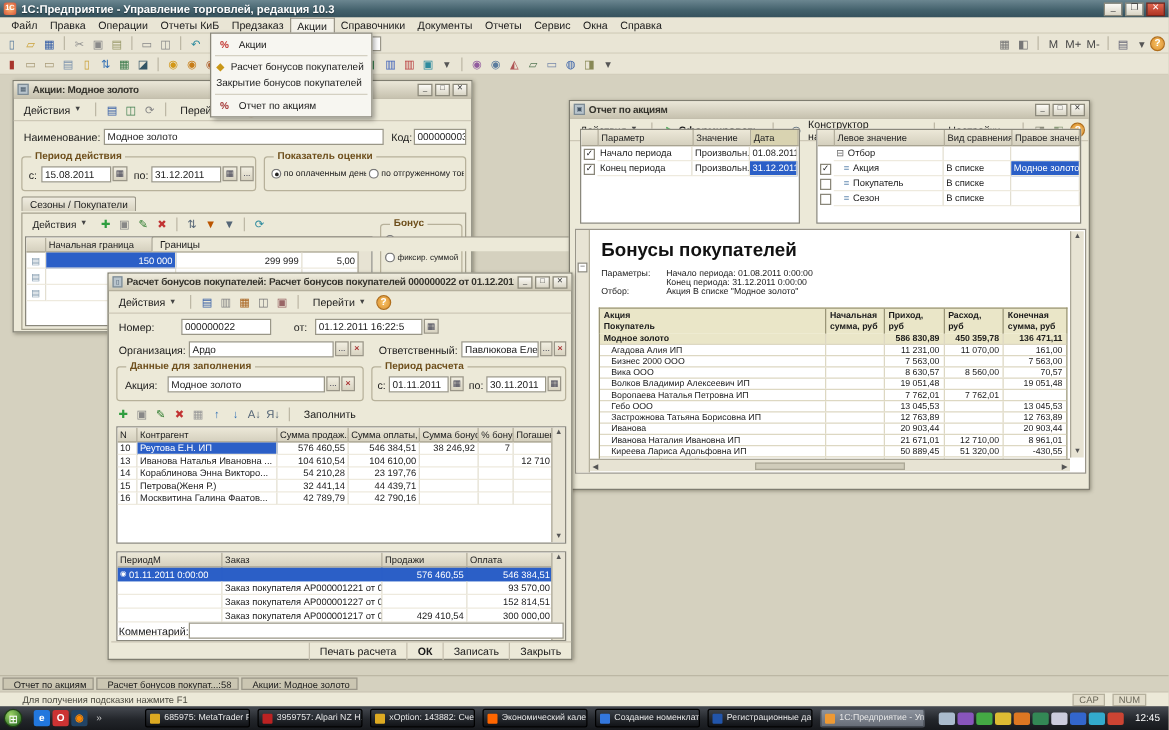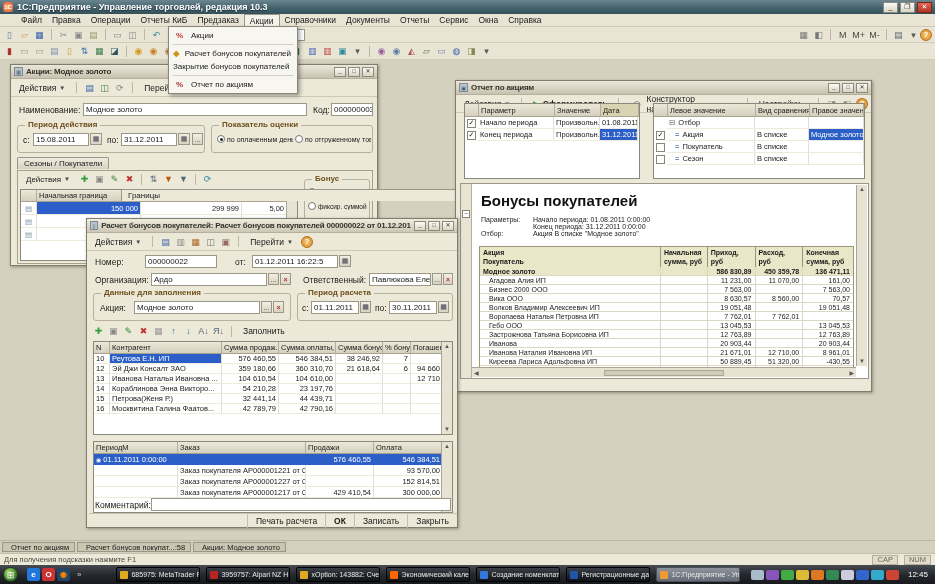--- a/index.html
+++ b/index.html
@@ -6,21 +6,21 @@
   html,body{width:935px;height:584px;overflow:hidden}
   body{position:relative;font-family:"Liberation Sans",sans-serif;font-size:8.5px;color:#1a1a1a;background:#d5d1bf}
   .abs{position:absolute}
   
   .titlebar{left:0;top:0;width:935px;height:14px;background:linear-gradient(180deg,#6b8690,#42606b 60%,#35515c);display:flex;align-items:center;padding:0 3px;gap:4px}
   .titlebar .t{color:#fff;font-weight:bold;font-size:9px;text-shadow:0 1px 1px #1d3038}
   .appicon{width:10px;height:10px;border-radius:2px;background:radial-gradient(#ffb46e,#d2543a);color:#fff;font-size:6px;font-weight:bold;display:flex;align-items:center;justify-content:center}
   .wbtns{margin-left:auto;display:flex;gap:2px}
   .wbtn{width:15px;height:11px;border:1px solid #8d8a7c;background:linear-gradient(#fbfaf6,#d9d5c5);font-size:7px;line-height:8px;text-align:center;color:#333}
   .wbtn.close{background:linear-gradient(#e0654f,#b03524);color:#fff;border-color:#7c2418}
-  .menubar{left:0;top:14px;width:935px;height:13px;background:#e9e5d5;border-bottom:1px solid #cfcab8;display:flex;align-items:center;padding-left:16px}
+  .menubar{left:0;top:14px;width:935px;height:13px;background:#e9e5d5;border-bottom:1px solid #cfcab8;display:flex;align-items:center;padding-left:4px}
   .menubar .li{padding:1px 5px;white-space:nowrap}
   .menubar .li.active{background:#f4f2ea;border:1px solid #9a9688;border-bottom:none}
   .tb{left:0;width:935px;background:#e9e5d5;display:flex;align-items:center;padding:0 3px;border-bottom:1px solid #d2cdbb}
   .tb1{top:27px;height:16px}
   .tb2{top:43px;height:17px}
   .ticon{min-width:13px;height:13px;display:inline-flex;align-items:center;justify-content:center;font-size:9px;padding:0 1px;border-radius:2px}
   .tsep{width:1px;height:11px;background:#bdb8a5;margin:0 3px;display:inline-block}
   .searchbox{width:100px;height:12px;background:#fff;border:1px solid #9a9688;margin:0 3px}
   .mdi{left:0;top:60px;width:935px;height:480px;background:#d5d1bf}
   
@@ -123,21 +123,21 @@
   .rtb .tr.group{background:#eae6c8;font-weight:bold}
   .rtb .tr.group .td:nth-child(1){padding-left:3px}
   
   .menu{left:168px;top:26px;width:130px;background:#f7f6f1;border:1px solid #8a877a;box-shadow:2px 2px 4px rgba(0,0,0,.35);padding:2px 0;z-index:50}
   .menu .li{height:13px;display:flex;align-items:center;gap:5px;padding:0 6px 0 4px;font-size:8px;white-space:nowrap}
   .menu .li .mi-ic{width:13px;text-align:center;font-weight:bold;font-size:8px}
   .menu .msep{height:1px;background:#d4d0c2;margin:2px 3px}
   
   .wintabs{left:0;top:540px;width:935px;height:13px;background:#d5d1bf;border-top:1px solid #bcb7a4;display:flex;gap:2px;padding:1px 2px}
   .wintabs .li{display:flex;align-items:center;gap:3px;padding:0 5px;background:#cbc6b2;border:1px solid #9a9688;font-size:7.5px;white-space:nowrap;overflow:hidden}
-  .statusbar{left:0;top:553px;width:935px;height:12px;background:#ece9d8;border-top:1px solid #c5c0ae;display:flex;align-items:center;padding:0 4px;font-size:7.5px;color:#4a493f}
+  .statusbar{left:0;top:553px;width:935px;height:12px;background:#ece9d8;border-top:1px solid #c5c0ae;display:flex;align-items:center;padding:0 18px;font-size:7.5px;color:#4a493f}
   .statusbar .cell{margin-left:6px;border:1px solid #b5b09d;background:#e2ddcb;padding:0 4px;height:10px;display:flex;align-items:center;color:#6a6758}
   .statusbar .spring{flex:1}
   
   .taskbar{left:0;top:565px;width:935px;height:19px;background:linear-gradient(#474b52,#23262b 55%,#17191d);display:flex;align-items:center;gap:3px;padding:0 3px;z-index:60}
   .orb{width:15px;height:15px;border-radius:50%;background:radial-gradient(circle at 35% 30%,#9fd468,#3c7d2c 70%);display:flex;align-items:center;justify-content:center;color:#fff;font-size:9px;border:1px solid #1e3d16}
   .ql{display:flex;gap:2px;margin-left:6px}
   .ql .ticon{width:13px;height:13px;border-radius:2px;font-size:8px;font-weight:bold}
   .chev{color:#ccc;font-size:8px;margin:0 4px}
   .tbuttons{display:flex;gap:6px;margin-left:28px}
   .tbuttons .li{width:84px;height:15px;background:linear-gradient(#3a3f46,#111317);border:1px solid #000;border-radius:2px;color:#e8e8e8;font-size:7px;display:flex;align-items:center;gap:3px;padding:0 3px;white-space:nowrap;overflow:hidden}
@@ -700,29 +700,20 @@
         <div class="tr sel">
           <div class="td">10</div>
           <div class="td">Реутова Е.Н. ИП</div>
           <div class="td">576 460,55</div>
           <div class="td">546 384,51</div>
           <div class="td">38 246,92</div>
           <div class="td">7</div>
           <div class="td"></div>
         </div>
         <div class="tr">
-          <div class="td">12</div>
-          <div class="td">Эй Джи Консалт  ЗАО</div>
-          <div class="td">359 180,66</div>
-          <div class="td">360 310,70</div>
-          <div class="td">21 618,64</div>
-          <div class="td">6</div>
-          <div class="td">94 660</div>
-        </div>
-        <div class="tr">
           <div class="td">13</div>
           <div class="td">Иванова Наталья Ивановна ...</div>
           <div class="td">104 610,54</div>
           <div class="td">104 610,00</div>
           <div class="td"></div>
           <div class="td"></div>
           <div class="td">12 710</div>
         </div>
         <div class="tr">
           <div class="td">14</div>

